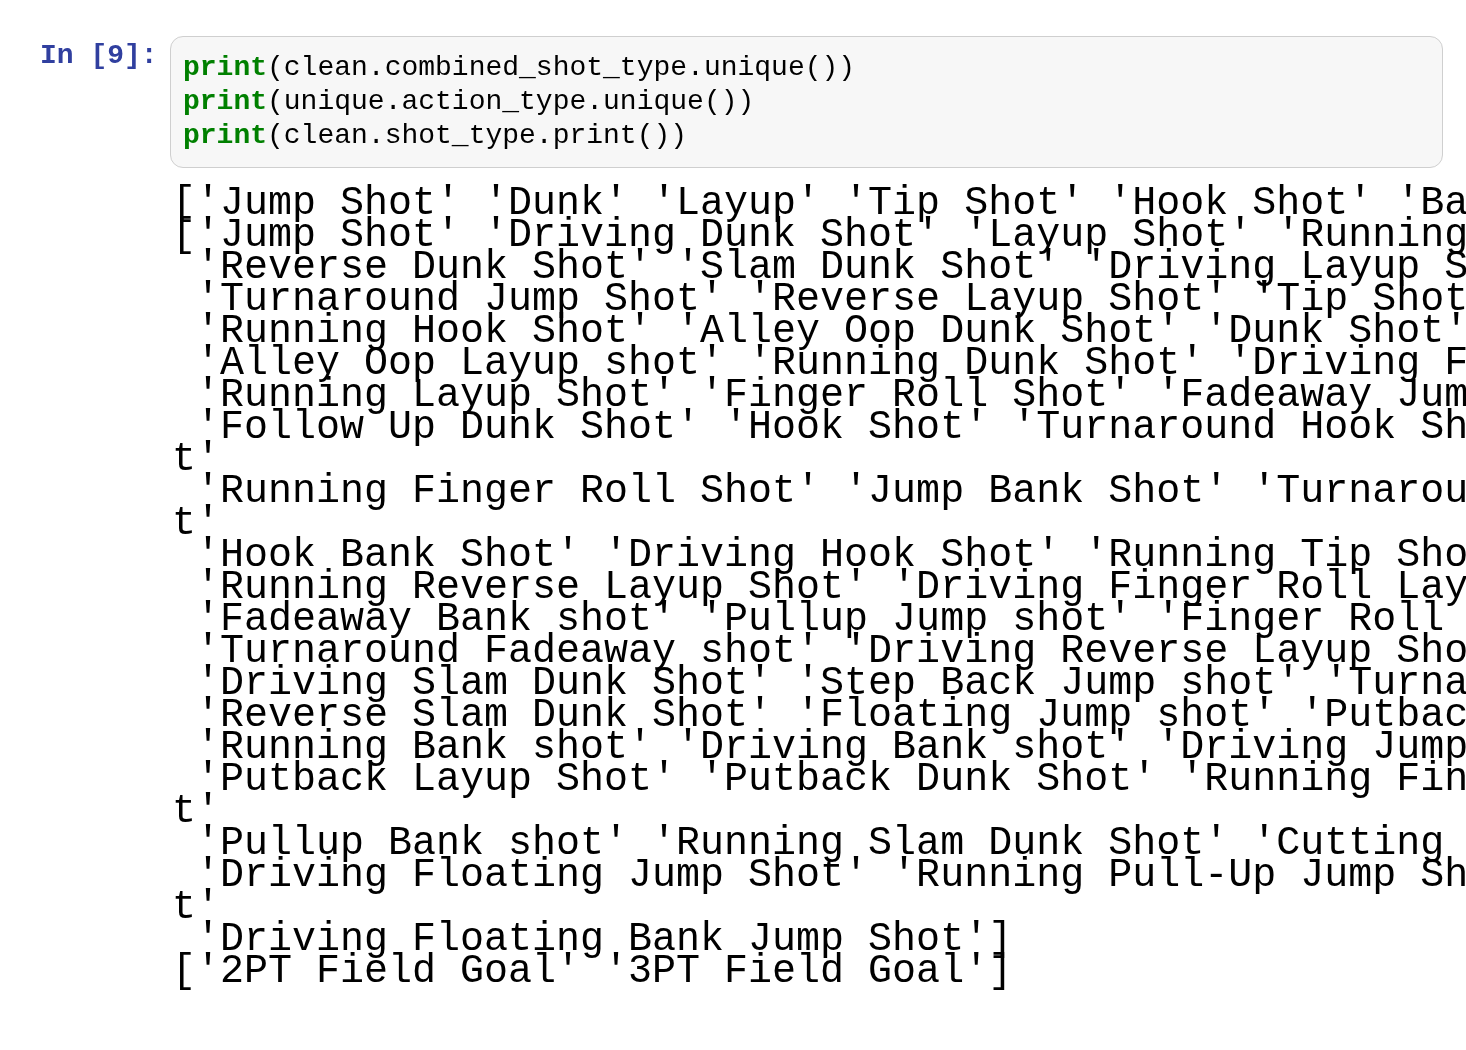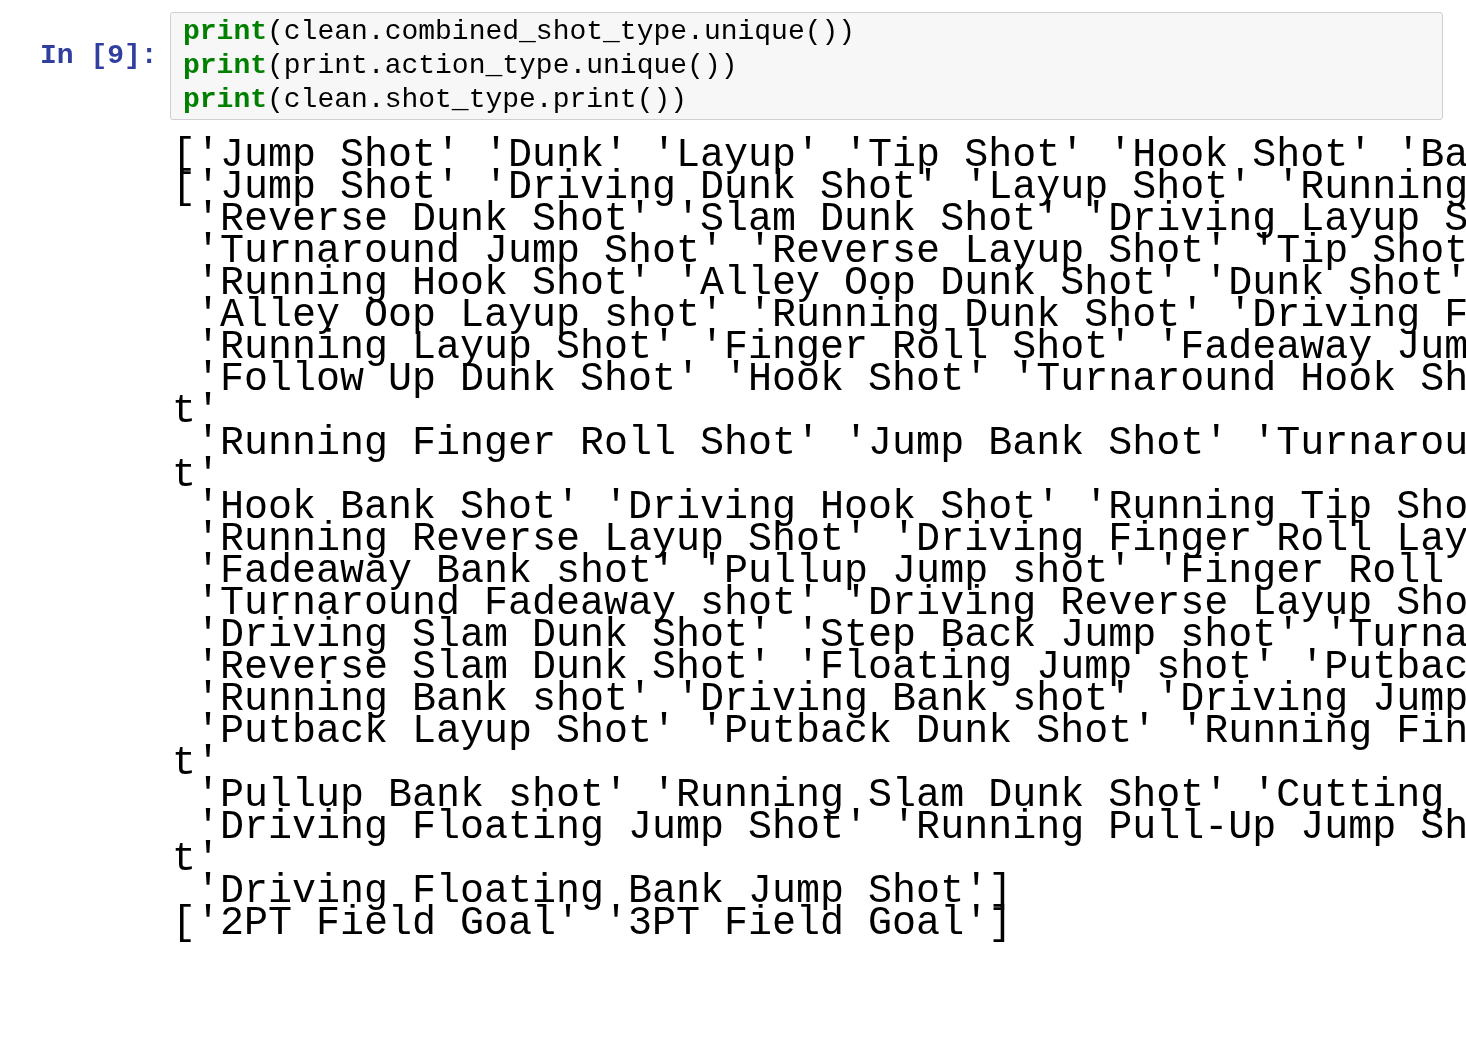--- a/index.html
+++ b/index.html
@@ -26,25 +26,25 @@
     padding: 39px 0 0 40px;
     color: var(--prompt-color, #303F9F);
     font-weight: bold;
     font-size: 28px;
     line-height: 34px;
     white-space: pre;
     cursor: default;
   }
   .input-box {
     flex: 1 1 auto;
-    margin: 12px 23px 0 0;
+    margin: 36px 23px 0 0;
     background: var(--input-bg, #f7f7f7);
     border: 1px solid var(--input-border, #cfcfcf);
-    border-radius: 3px;
-    padding: 2px 12px;
+    border-radius: 13px;
+    padding: 14px 12px;
     box-sizing: border-box;
   }
   .code {
     margin: 0;
     font-family: inherit;
     font-size: 28px;
     line-height: 34px;
     color: var(--code-color, #000000);
     white-space: pre;
   }
@@ -67,21 +67,21 @@
 </head>
 <body>
 
 <div class="notebook">
   <div class="cell">
 
     <div class="input-row">
       <div class="prompt">In [9]:</div>
       <div class="input-box">
         <pre class="code"><span class="kw">print</span><span>(clean.combined_shot_type.unique())
-</span><span class="kw">print</span><span>(print.action_type.unique())
+</span><span class="kw">print</span><span>(unique.action_type.unique())
 </span><span class="kw">print</span><span>(clean.shot_type.print())</span></pre>
       </div>
     </div>
 
     <div class="output-area">
       <pre class="output">['Jump Shot' 'Dunk' 'Layup' 'Tip Shot' 'Hook Shot' 'Bank Shot']
 ['Jump Shot' 'Driving Dunk Shot' 'Layup Shot' 'Running Jump Shot'
  'Reverse Dunk Shot' 'Slam Dunk Shot' 'Driving Layup Shot'
  'Turnaround Jump Shot' 'Reverse Layup Shot' 'Tip Shot'
  'Running Hook Shot' 'Alley Oop Dunk Shot' 'Dunk Shot'

